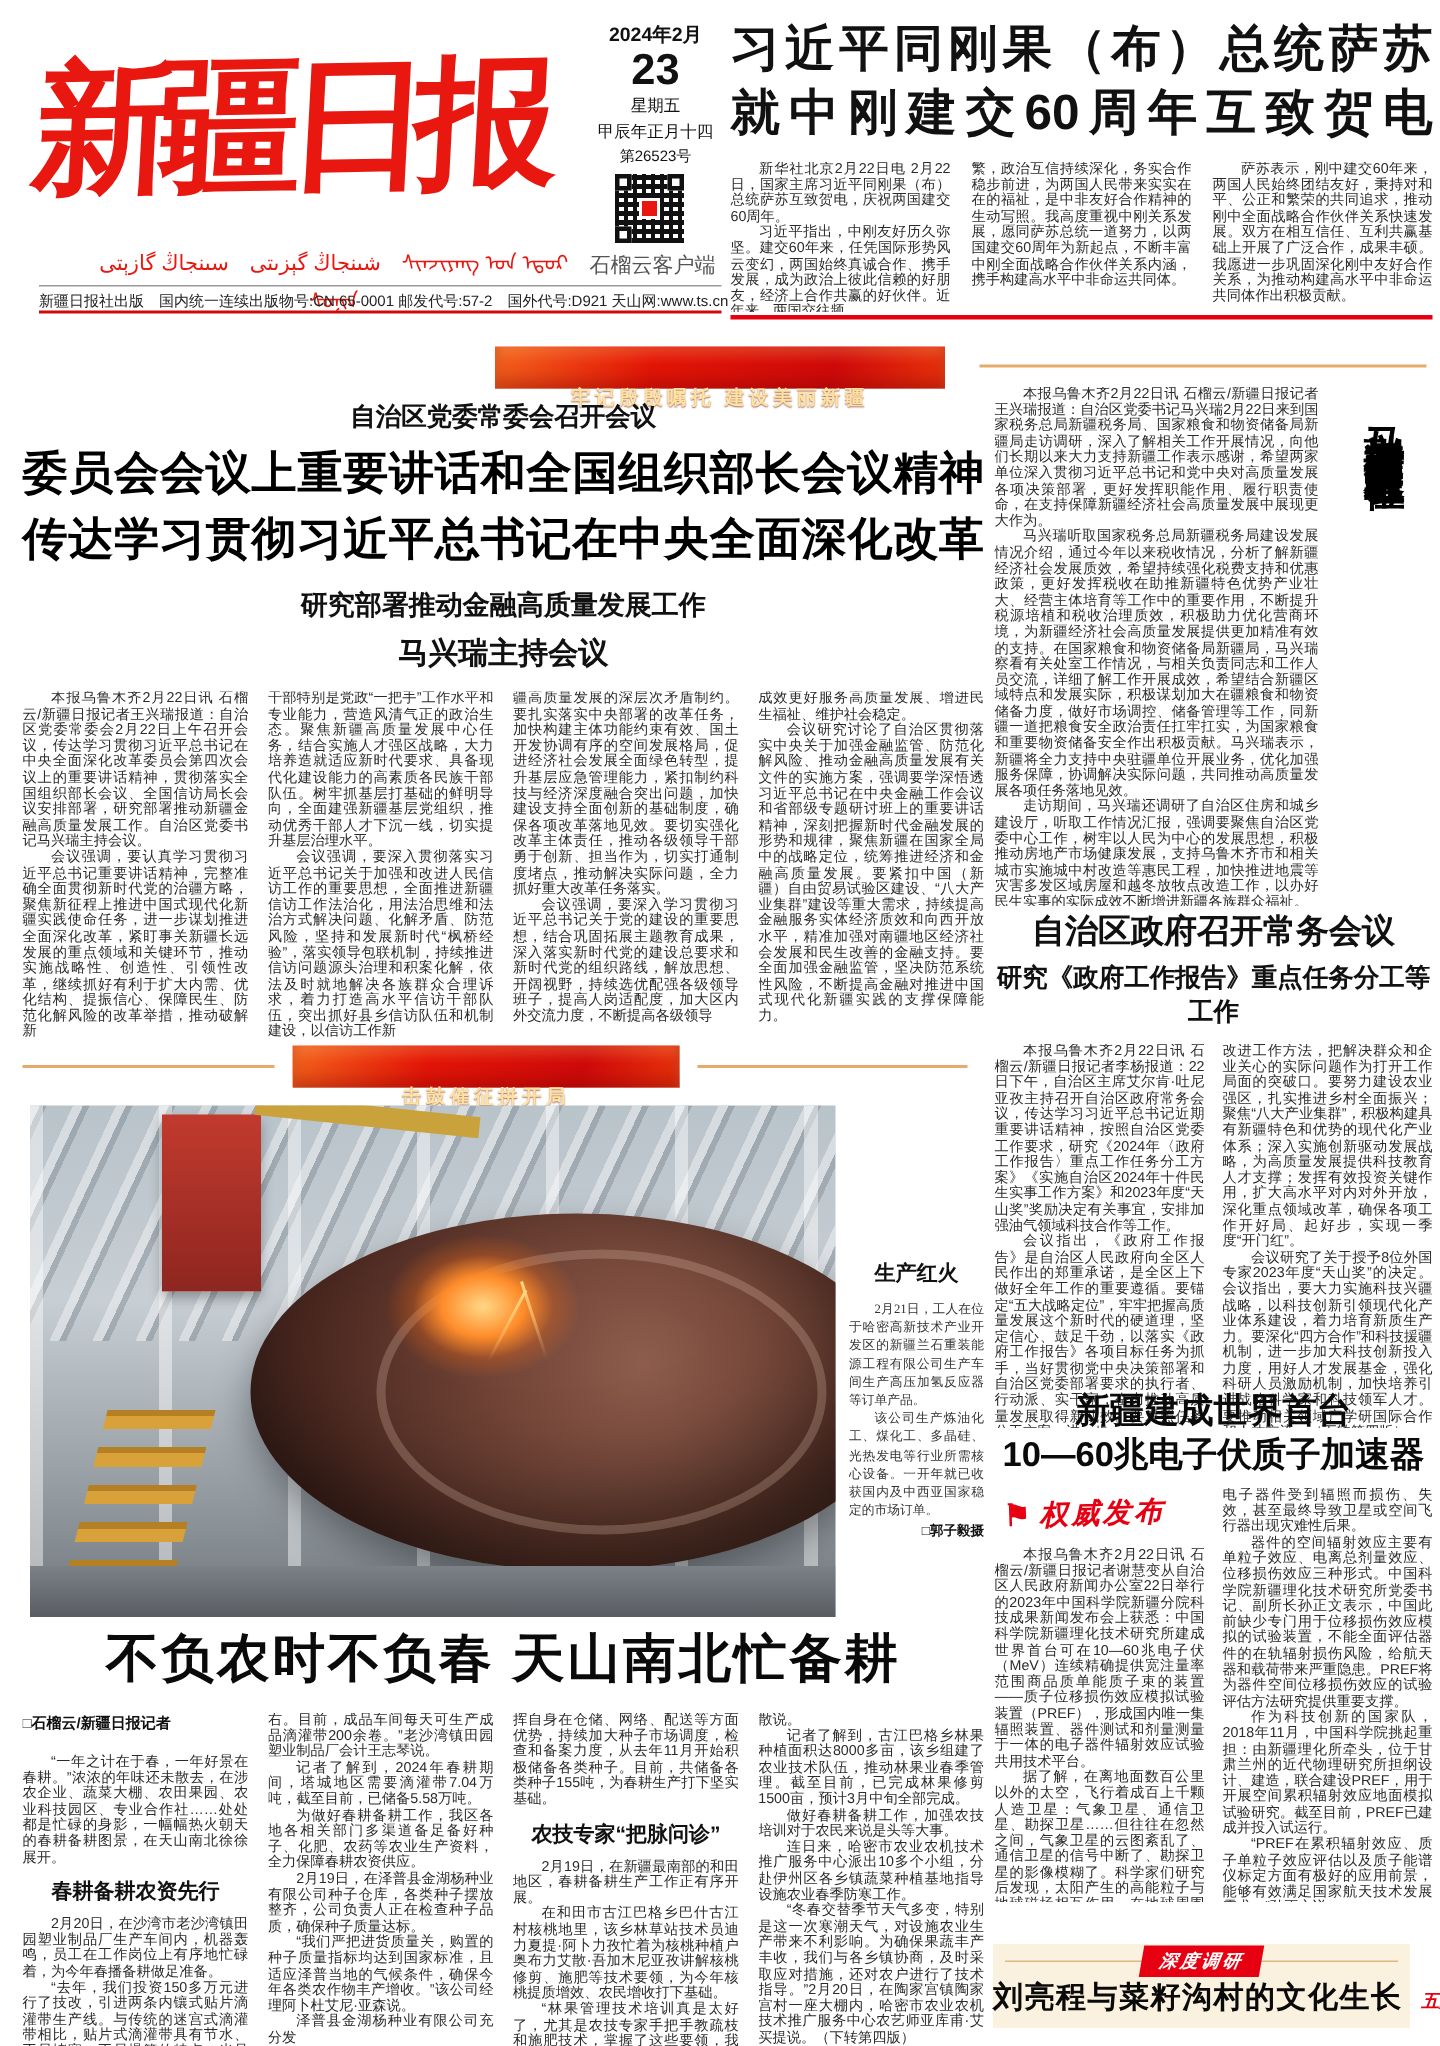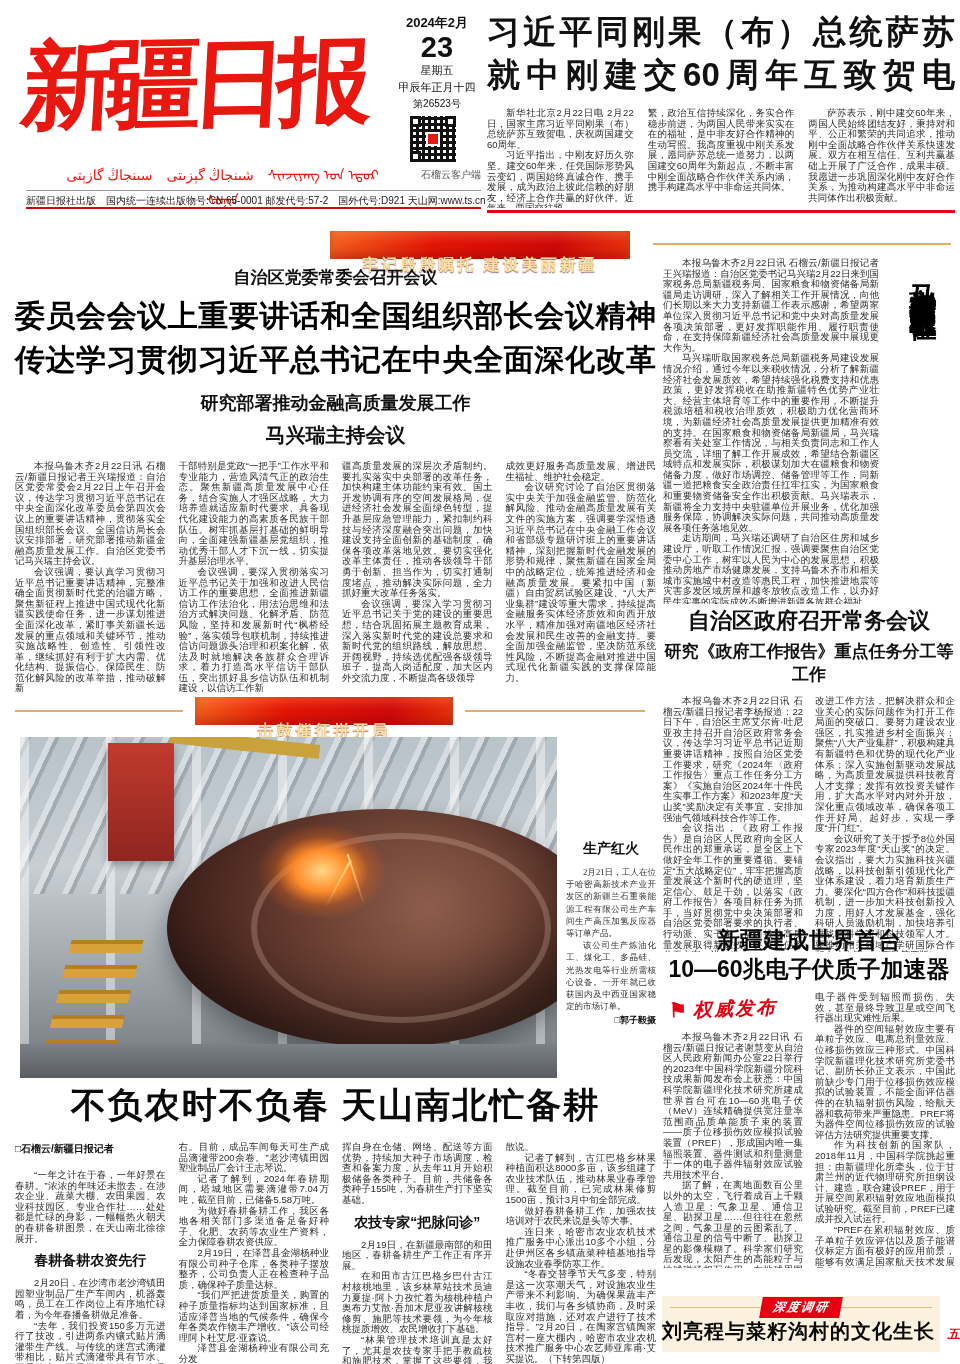--- a/index.html
+++ b/index.html
@@ -18,40 +18,40 @@
   .db-week{font-size:11px;margin-top:1px;}
   .db-lunar{font-size:11px;margin-top:2px;}
   .db-issue{font-size:10px;margin-top:2px;}
   .db-pages{font-size:10px;margin-top:1px;}
   .qr{position:absolute;left:410px;top:116px;width:46px;height:46px;background:
       repeating-linear-gradient(0deg,#111 0 3px,transparent 3px 6px),
       repeating-linear-gradient(90deg,#111 0 3px,#fff 3px 6px);outline:2px solid #fff;}
   .qr i{position:absolute;width:11px;height:11px;background:#fff;border:3px solid #111;}
   .qr .q1{left:0;top:0;} .qr .q2{right:0;top:0;} .qr .q3{left:0;bottom:0;}
   .qr .qbadge{position:absolute;left:16px;top:16px;width:14px;height:14px;background:#e8170f;border:2px solid #fff;}
-  .qr-label{position:absolute;left:393px;top:168px;width:88px;text-align:right;font-size:10px;color:#555;}
+  .qr-label{position:absolute;left:393px;top:168px;width:88px;text-align:left;font-size:14px;color:#555;}
   .gray-rule{position:absolute;left:26px;top:190px;width:455px;height:1px;background:#9a9a9a;}
   .publisher{position:absolute;left:26px;top:194px;width:455px;font-size:10px;color:#222;white-space:nowrap;}
   .red-rule-left{position:absolute;left:26px;top:207px;width:455px;height:2px;background:#cf0a0a;}
   
   .para{margin:0;text-indent:2em;font-size:9.5px;line-height:10.6px;text-align:justify;color:#2b2b2b;}
   .para.flush{text-indent:0;}
   .cols{display:flex;overflow:hidden;}
   .col{flex:1;overflow:hidden;}
   .jl{text-align:justify;text-align-last:justify;}
   
   .top-story{position:absolute;left:487px;top:10px;width:468px;}
   .ts-line{margin:0;font-size:33px;font-weight:900;line-height:43px;color:#111;
     font-family:"Liberation Sans",sans-serif;}
   .top-story .cols{margin-top:12px;height:100px;gap:14px;}
   .red-rule-right{position:absolute;left:487px;top:210px;width:468px;height:3px;background:#e60012;}
   
   .banner{position:absolute;height:28px;background:linear-gradient(100deg,#f4611c 0%,#e31507 35%,#cf0a0a 75%,#e8320c 100%);
     display:flex;align-items:center;justify-content:center;box-shadow:inset 0 -6px 10px rgba(120,0,0,.35), inset 0 6px 8px rgba(255,200,120,.25);}
-  .banner span{color:#ffe2a0;font-weight:900;font-size:16px;letter-spacing:3px;text-shadow:0 1px 1px rgba(90,0,0,.6);margin-top:40px;}
+  .banner span{color:#ffe2a0;font-weight:900;font-size:13px;letter-spacing:3px;text-shadow:0 1px 1px rgba(90,0,0,.6);margin-top:40px;}
   .banner1{left:330px;top:231px;width:300px;}
   .banner2{left:195px;top:697px;width:258px;}
   .gold-line{position:absolute;height:2px;background:#e6ab66;}
   .gl-b1{left:653px;top:243px;width:298px;}
   .gl-b2l{left:15px;top:710px;width:168px;}
   .gl-b2r{left:465px;top:710px;width:180px;}
   
   .lead-story{position:absolute;left:15px;top:266px;width:641px;}
   .kicker{font-size:17px;font-weight:bold;text-align:center;color:#111;margin-bottom:5px;}
   .lead-hl{margin:0;font-family:"Liberation Serif",serif;font-weight:900;font-size:30px;line-height:44px;color:#000;}

